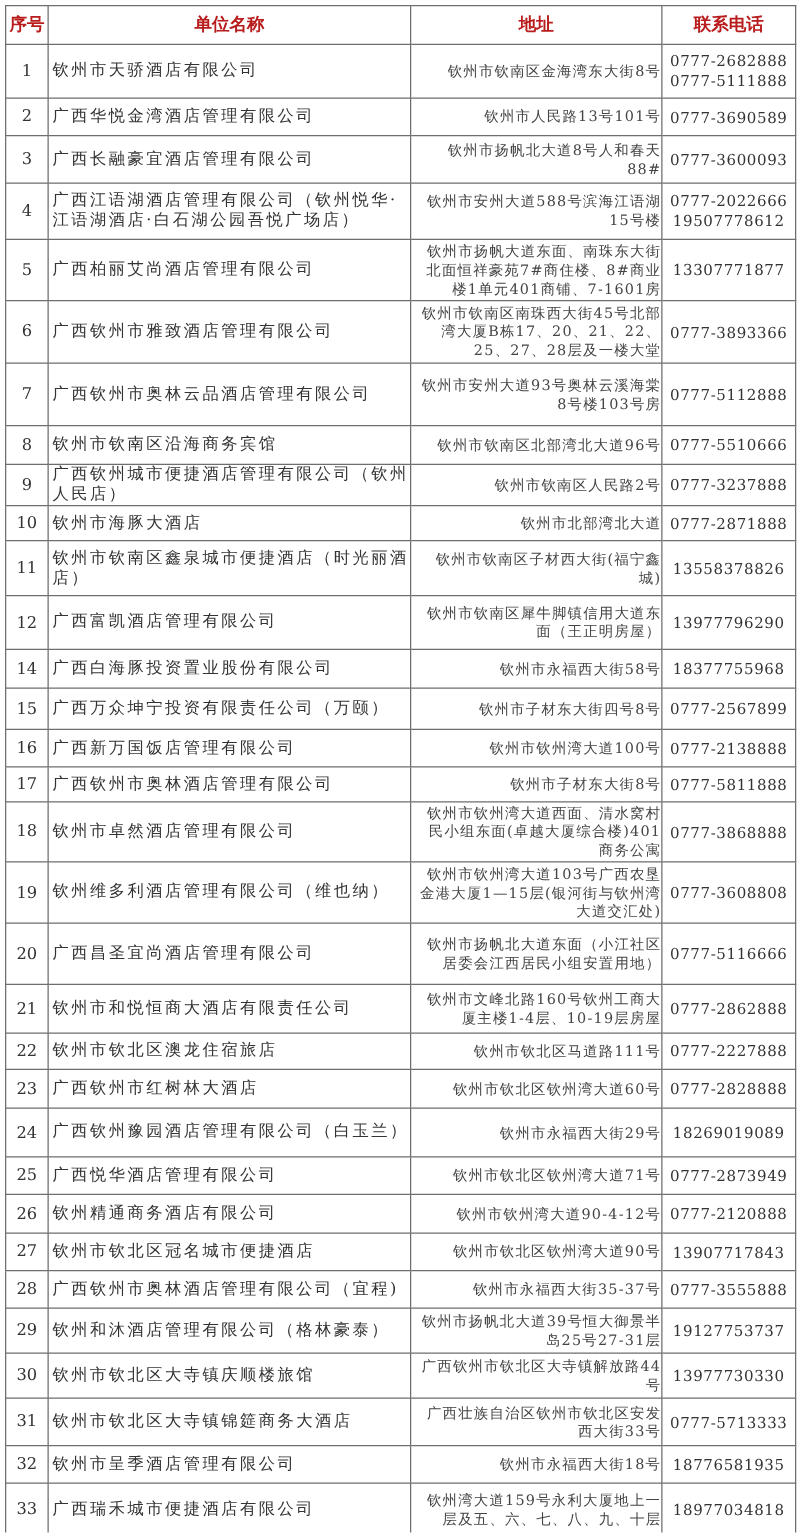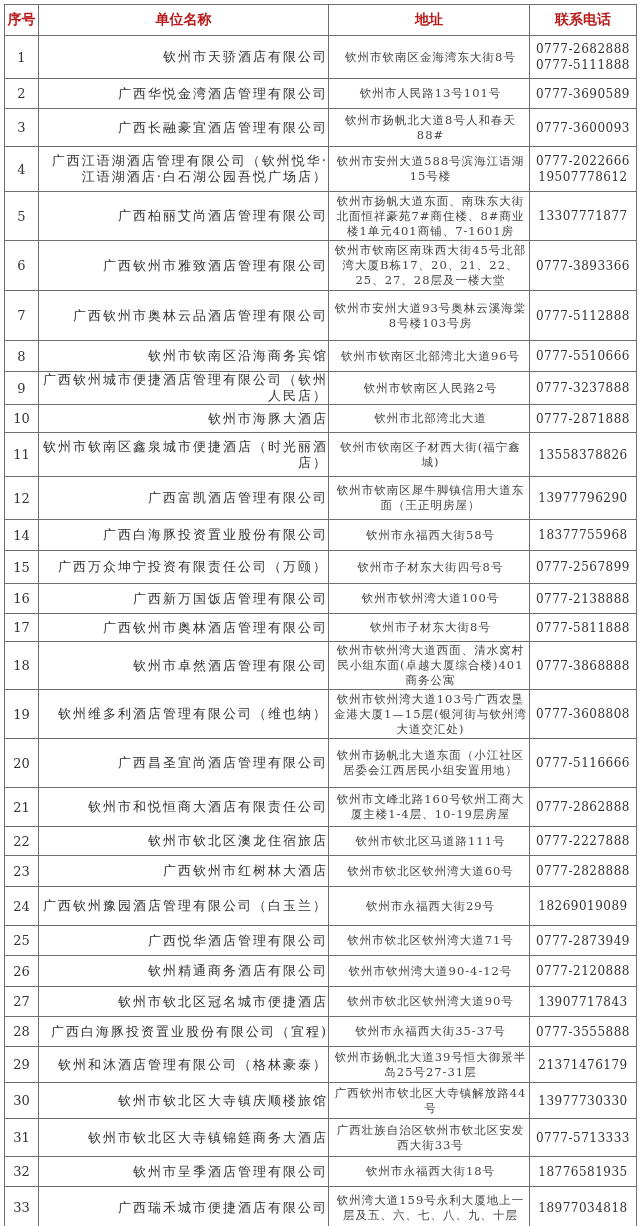--- a/index.html
+++ b/index.html
@@ -5,22 +5,22 @@
     html, body { margin: 0; padding: 0; background: #ffffff; }
     body { width: 640px; height: 1226px; overflow: hidden; position: relative;
            font-family: "DejaVu Serif", "Liberation Serif", serif; color: #333; }
     .table { position: absolute; left: 4px; top: 4px; width: 632px; }
     table { border-collapse: collapse; width: 632px; table-layout: fixed; }
     th, td { border: 1px solid #6e6e6e; padding: 0; }
     th { font-family: "DejaVu Sans", "Liberation Sans", sans-serif; font-weight: bold;
          font-size: 14px; color: #b91c1c; height: 30px; text-align: center; }
     td { font-size: 12.5px; line-height: 15px; vertical-align: middle; }
     td.no { text-align: center; font-size: 13px; }
-    td.name { text-align: right; padding-left: 3px; letter-spacing: 2px; font-size: 13px; line-height: 16px; }
-    td.addr { text-align: center; padding-left: 3px; font-size: 11.5px; line-height: 15px; letter-spacing: 1px; color: #444; }
+    td.name { text-align: left; padding-left: 3px; letter-spacing: 2px; font-size: 13px; line-height: 16px; }
+    td.addr { text-align: right; padding-left: 3px; font-size: 11.5px; line-height: 15px; letter-spacing: 1px; color: #444; }
     td.tel { text-align: center; font-size: 12px; line-height: 16px; letter-spacing: 0.5px; }
     .tel span { display: block; }
     col.c1 { width: 34px; } col.c2 { width: 290px; } col.c3 { width: 201px; } col.c4 { width: 107px; }
   </style>
 </head>
 <body>
 
 <div class="table">
   <table>
     <colgroup>
@@ -243,32 +243,32 @@
         <tr style="height: 30px;">
           <td class="no">27</td>
           <td class="name">钦州市钦北区冠名城市便捷酒店</td>
           <td class="addr">钦州市钦北区钦州湾大道90号</td>
           <td class="tel">
             <span>13907717843</span>
           </td>
         </tr>
         <tr style="height: 30px;">
           <td class="no">28</td>
-          <td class="name">广西白海豚投资置业股份有限公司（宜程)</td>
+          <td class="name">广西钦州市奥林酒店管理有限公司（宜程)</td>
           <td class="addr">钦州市永福西大街35-37号</td>
           <td class="tel">
             <span>0777-3555888</span>
           </td>
         </tr>
         <tr style="height: 36px;">
           <td class="no">29</td>
           <td class="name">钦州和沐酒店管理有限公司（格林豪泰）</td>
           <td class="addr">钦州市扬帆北大道39号恒大御景半岛25号27-31层</td>
           <td class="tel">
-            <span>21371476179</span>
+            <span>19127753737</span>
           </td>
         </tr>
         <tr style="height: 36px;">
           <td class="no">30</td>
           <td class="name">钦州市钦北区大寺镇庆顺楼旅馆</td>
           <td class="addr">广西钦州市钦北区大寺镇解放路44号</td>
           <td class="tel">
             <span>13977730330</span>
           </td>
         </tr>

